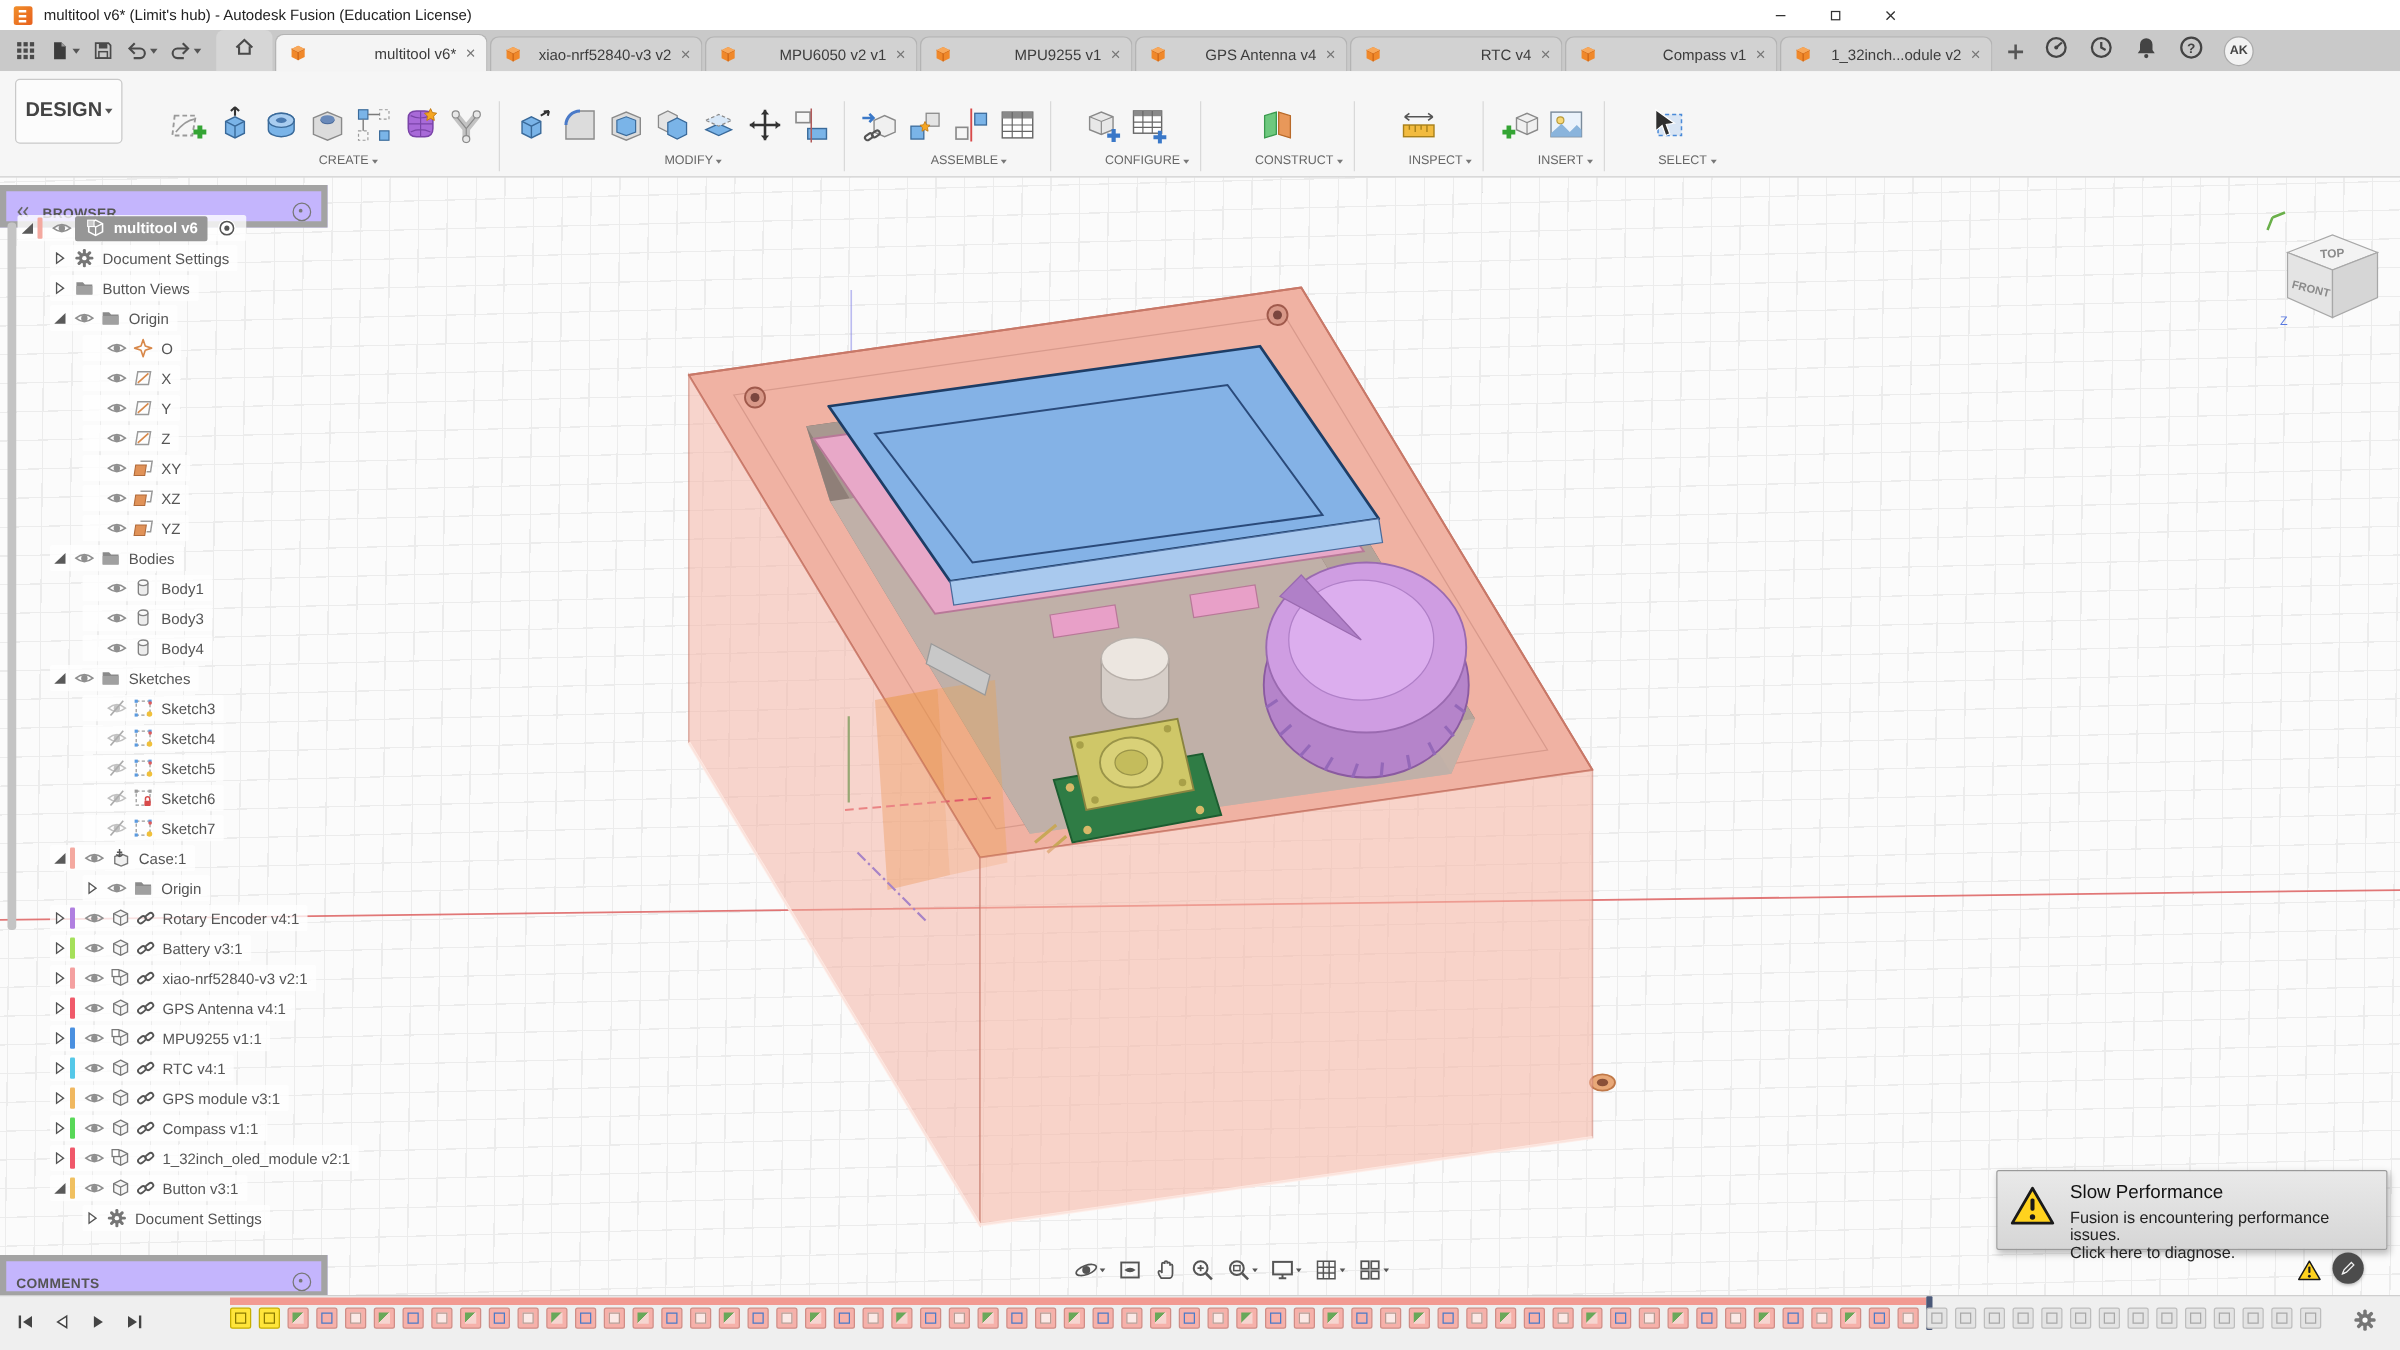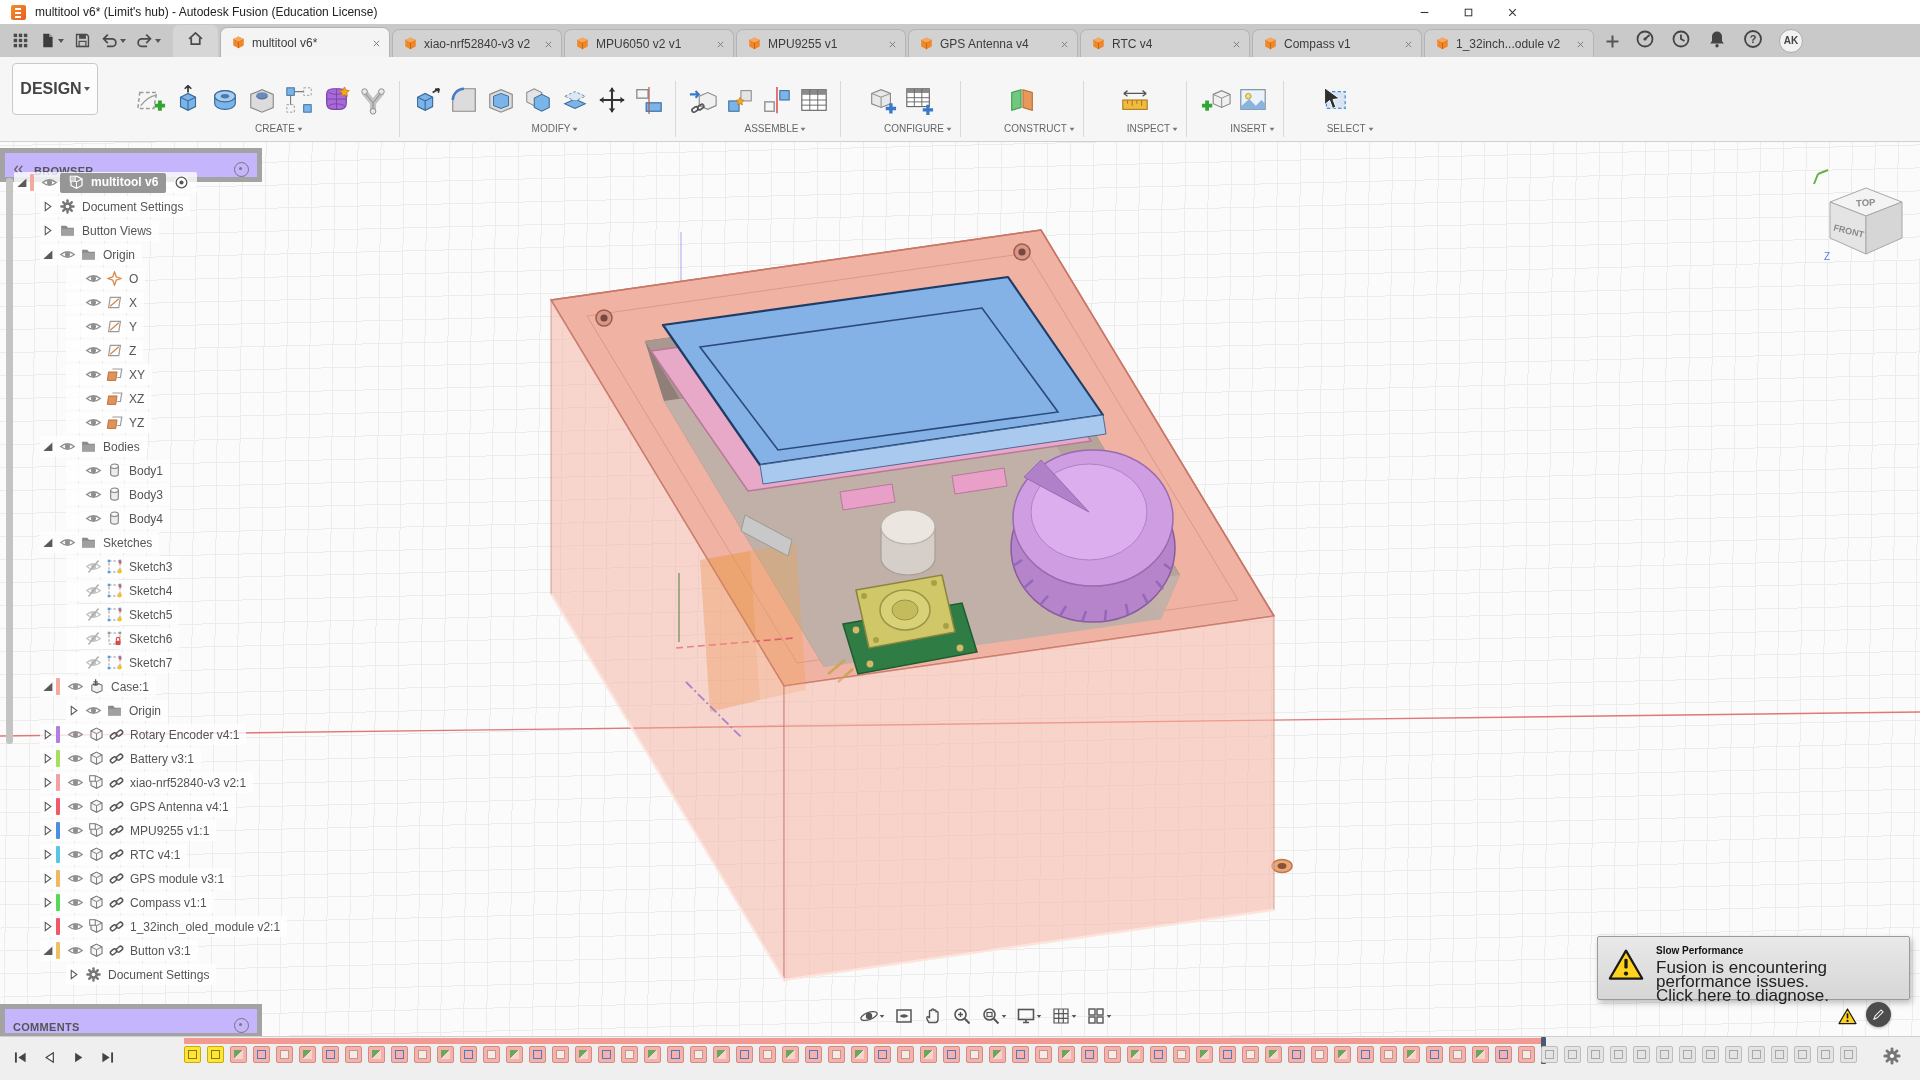--- a/index.html
+++ b/index.html
@@ -18,21 +18,21 @@
   #fusion-logo{width:15px;height:15px;margin-left:11px;border-radius:2px;
      background:linear-gradient(135deg,#f18f2a 0%,#e7601e 100%);position:relative;}
   #fusion-logo::after{content:"";position:absolute;left:4px;top:3px;width:6px;height:2px;background:#fff;
      box-shadow:0 4px 0 #fff,0 8px 0 #fff;}
   #title-text{font-size:12px;color:#222;margin-left:9px;}
   #win-controls{margin-left:auto;display:flex;height:24px;}
   .winbtn{width:44px;height:24px;display:flex;align-items:center;justify-content:center;color:#333;}
   .winbtn svg{width:11px;height:11px;}
 
   
-  #tabbar{left:0;top:24px;width:1920px;height:33px;background:#c9c9c9;z-index:10;display:flex;align-items:flex-end;}
+  #tabbar{left:0;top:24px;width:1920px;height:33px;background:#c9c9c9;z-index:10;display:flex;align-items:flex-end;text-align:right;}
   #qat{display:flex;align-items:center;height:33px;gap:2px;padding:0 6px 0 8px;}
   .qat-btn{display:flex;align-items:center;padding:3px 4px;border-radius:2px;color:#4a4a4a;}
   .caret-down{width:0;height:0;border:3.5px solid transparent;border-top:4.5px solid #555;margin:3px 0 0 2px;}
   #home-tab{background:#d6d6d6;border-radius:6px 6px 0 0;padding:5px 14px 6px;margin:0 2px;}
   #doc-tabs{display:flex;align-items:flex-end;height:33px;}
   .doc-tab{height:27px;display:flex;align-items:center;background:#d2d2d2;border:1px solid #b4b4b4;border-bottom:none;
      border-radius:7px 7px 0 0;padding:0 8px 0 10px;margin-right:2px;max-width:172px;min-width:150px;}
   .doc-tab.active{background:#f4f4f4;height:29px;}
   .tab-label{font-size:12px;color:#3c3c3c;white-space:nowrap;overflow:hidden;text-overflow:ellipsis;flex:1;margin:0 7px 0 6px;}
   .tab-close svg{width:9px;height:9px;}
@@ -91,22 +91,22 @@
   
   #navbar{left:856px;top:1002px;height:28px;display:flex;align-items:center;gap:3px;z-index:5;}
   .nav-btn{display:flex;align-items:center;padding:3px 3px;border-radius:3px;color:#555;}
   .nav-btn .caret-down{transform:scale(.75);margin-left:0;}
 
   
   #perf-popup{left:1597px;top:936px;width:313px;height:64px;background:linear-gradient(#e9e9e9,#d6d6d6);
       border:1px solid #9a9a9a;border-radius:2px;box-shadow:2px 3px 6px rgba(0,0,0,.25);z-index:6;display:flex;padding:8px 10px;box-sizing:border-box;}
   #perf-popup svg{width:36px;height:34px;flex:none;margin-top:3px;}
   #perf-texts{margin-left:12px;}
-  #perf-title{font-size:10px;font-weight:bold;color:#111;margin-bottom:5px;}
-  .perf-line{font-size:17px;color:#222;line-height:14px;}
+  #perf-title{font-size:15px;font-weight:normal;color:#111;margin-bottom:5px;}
+  .perf-line{font-size:13px;color:#222;line-height:14px;}
   #corner-warn{left:1838px;top:1008px;z-index:6;}
   #corner-warn svg{width:19px;height:17px;}
   #corner-comment{left:1866px;top:1002px;width:25px;height:25px;border-radius:50%;background:#4c4c4c;z-index:6;
       display:flex;align-items:center;justify-content:center;box-shadow:0 1px 3px rgba(0,0,0,.3);}
   #corner-comment svg{width:13px;height:13px;}
 
   
   #timeline{left:0;top:1036px;width:1920px;height:44px;background:#efefef;border-top:1px solid #cfcfcf;z-index:8;}
   #tl-strip{position:absolute;left:184px;top:1px;width:1357px;height:6px;background:#f29a92;}
   #tl-marker{position:absolute;left:1541px;top:0;width:5px;height:27px;background:#4a5878;border-radius:1px;}

